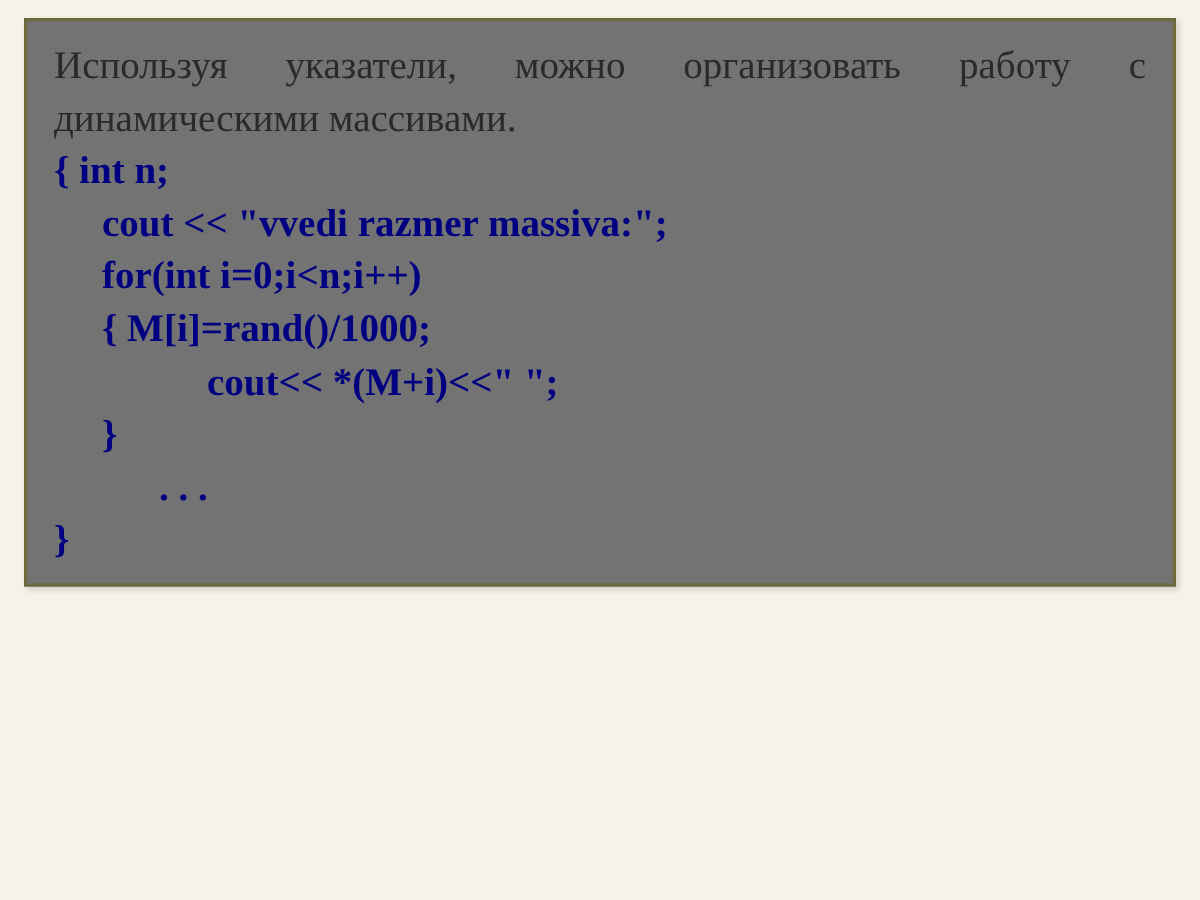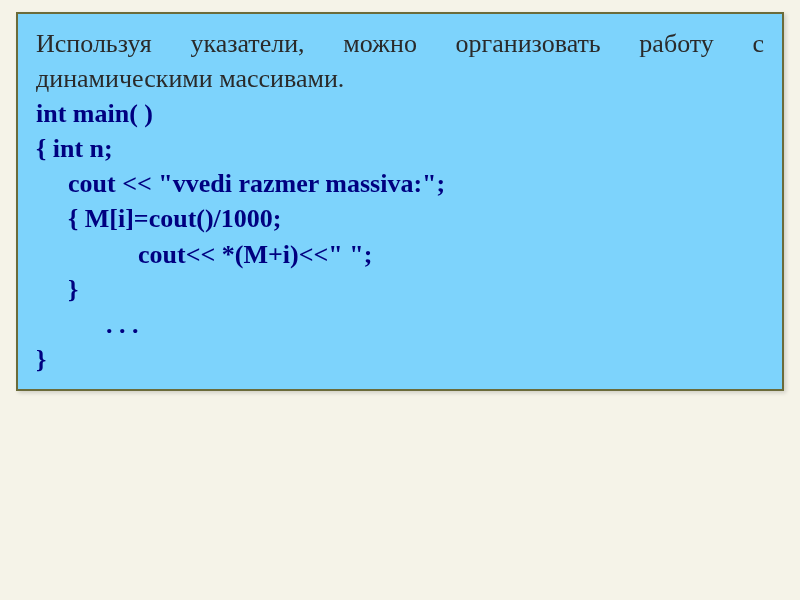--- a/index.html
+++ b/index.html
@@ -11,21 +11,21 @@
       width: 800px;
       height: 600px;
       background: #f5f3e8;
       font-family: "Times New Roman", Times, serif;
       padding: 12px 16px;
       overflow: hidden;
     }
     .content-box {
       border: 2px solid #6b6b3a;
       padding: 12px 18px;
-      background: #7dd3fc;
+      background: #737373;
       box-shadow: 2px 2px 4px rgba(0,0,0,0.15);
     }
     .line {
       font-size: 26px;
       line-height: 1.35;
       color: #2a2a2a;
     }
     .intro {
       text-align: justify;
       text-justify: inter-word;
@@ -44,21 +44,21 @@
     .indent-dots {
       padding-left: 70px;
     }
   </style>
 </head>
 <body>
 
 <div class="content-box">
   <div class="line intro">Используя указатели, можно организовать работу с динамическими массивами.</div>
 
-  <div class="line code">int  main( )</div>
   <div class="line code">{ int n;</div>
   <div class="line code indent1">cout &lt;&lt; "vvedi razmer massiva:";</div>
-  <div class="line code indent1">{       M[i]=cout()/1000;</div>
+  <div class="line code indent1">for(int i=0;i&lt;n;i++)</div>
+  <div class="line code indent1">{       M[i]=rand()/1000;</div>
   <div class="line code indent3">cout&lt;&lt; *(M+i)&lt;&lt;" ";</div>
   <div class="line code indent1">}</div>
   <div class="line code indent-dots">. . .</div>
   <div class="line code">}</div>
 </div>
 
 </body></html>

